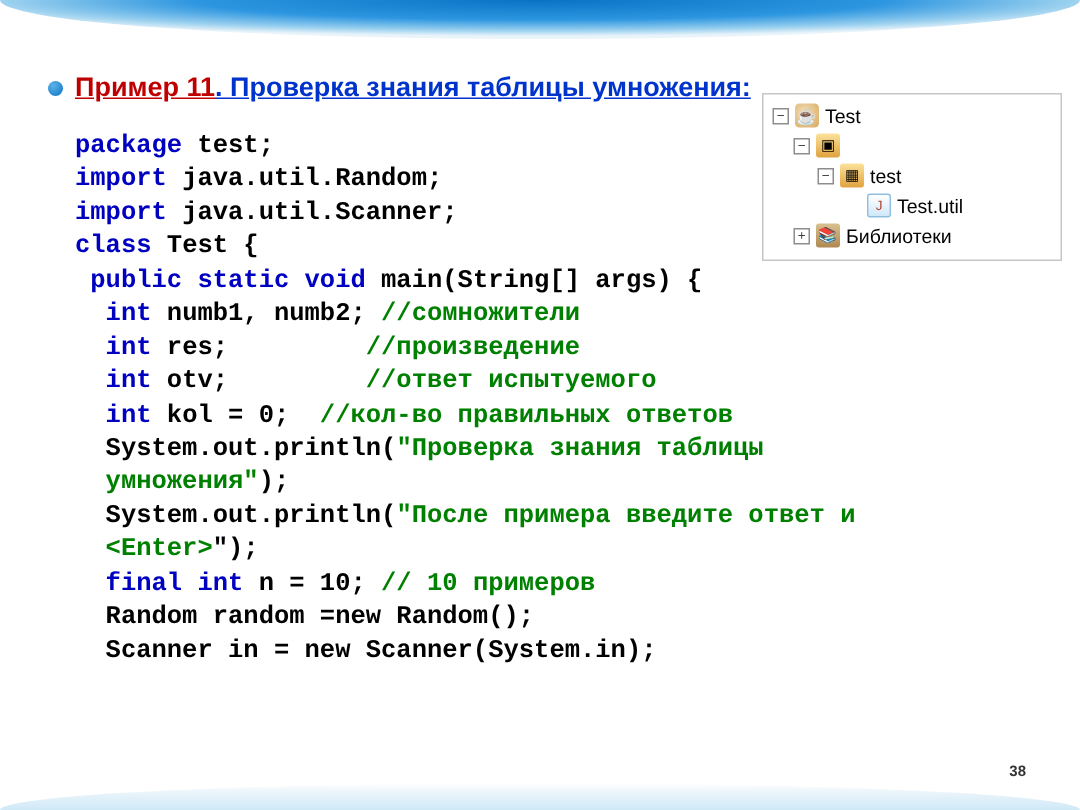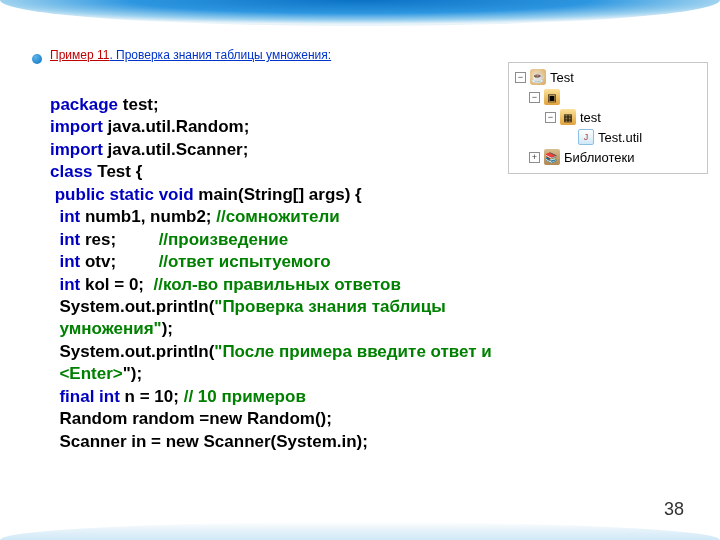--- a/index.html
+++ b/index.html
@@ -27,52 +27,53 @@
     border-top-left-radius: 50% 100%;
     border-top-right-radius: 50% 100%;
   }
   .content {
     position: absolute;
     top: 48px;
     left: 50px;
     right: 20px;
   }
   .heading {
-    font-size: 12px;
-    font-weight: normal;
-    margin-bottom: 32px;
+    font-size: 18px;
+    font-weight: bold;
+    margin-bottom: 18px;
     position: relative;
   }
   .bullet {
     position: absolute;
     left: -18px;
     top: 6px;
     width: 10px;
     height: 10px;
     border-radius: 50%;
     background: radial-gradient(circle at 35% 30%, #5db3e8, #0a72c4);
   }
   .h-red { color: #c00000; text-decoration: underline; }
   .h-blue { color: #0033cc; text-decoration: underline; }
   .code {
-    font-family: Liberation Sans, sans-serif;
+    font-family: Liberation Mono, monospace;
     font-size: 17px;
     font-weight: bold;
     line-height: 1.32;
     color: #000;
     white-space: pre;
   }
   .kw { color: #0000c0; }
   .cm { color: #008000; }
   .pagenum {
     position: absolute;
     right: 36px;
     bottom: 20px;
-    font-size: 18px;
+    font-size: 10px;
     color: #333;
+    font-weight: bold;
   }
   
   .tree {
     position: absolute;
     top: 62px;
     right: 12px;
     width: 200px;
     background: #fff;
     border: 1px solid #c6c6c6;
     font-size: 13px;

